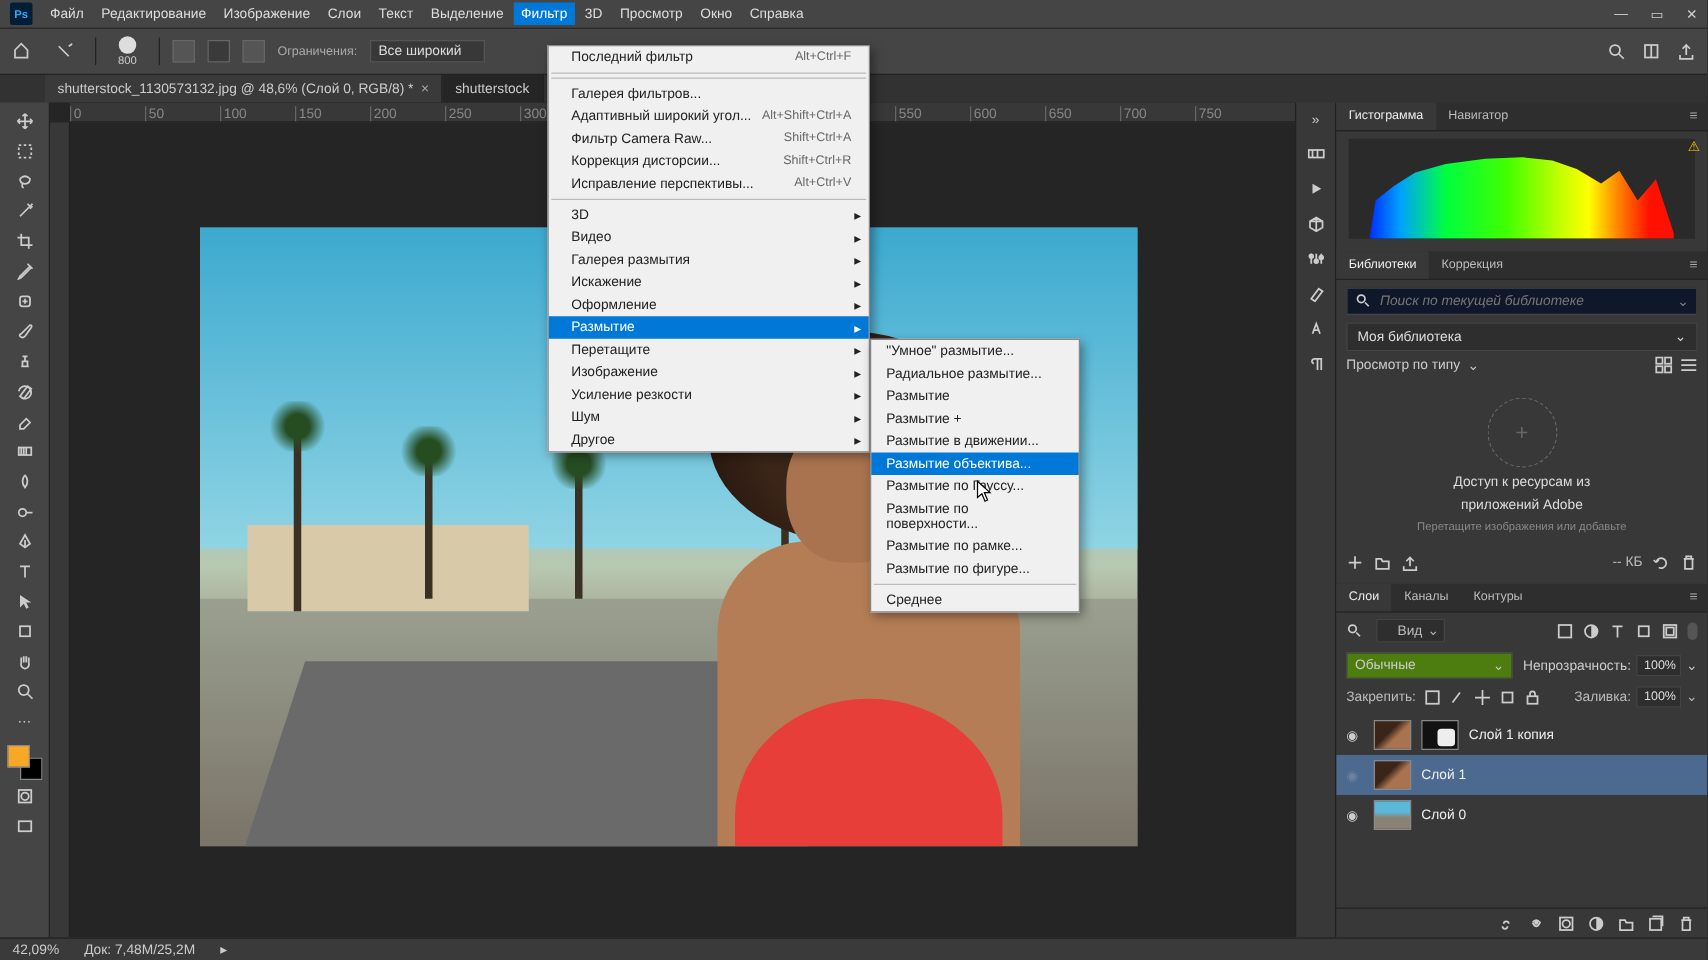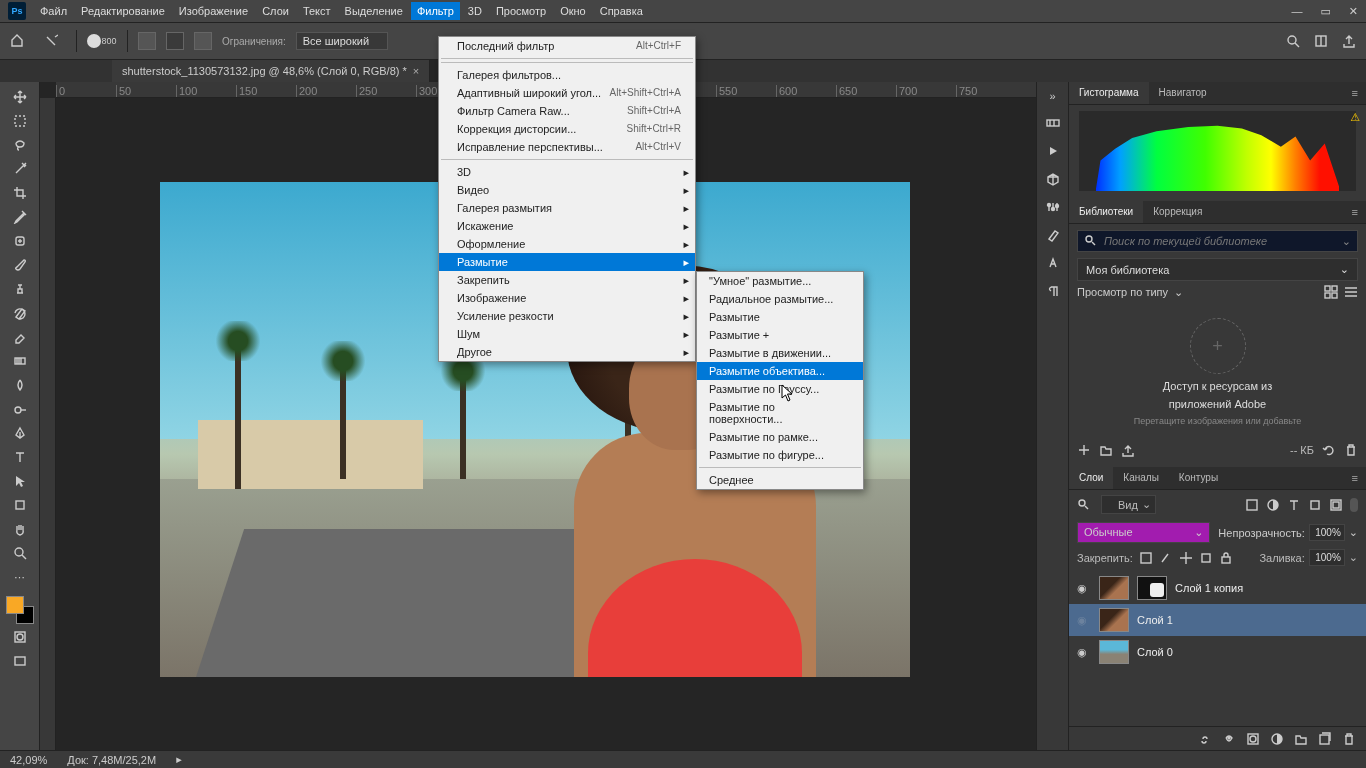--- a/index.html
+++ b/index.html
@@ -8,30 +8,30 @@
 
 .menubar { height: 22px; background: #454545; display: flex; align-items: center; padding: 0 8px; gap: 14px; position: relative; z-index: 50; }
 .menubar .logo { width: 18px; height: 18px; background: #001e36; color: #31a8ff; display: flex; align-items: center; justify-content: center; font-weight: bold; font-size: 9px; border-radius: 2px; }
 .menubar .menu-item { color: #ddd; cursor: default; }
 .menubar .menu-item.active { background: #0078d7; color: #fff; padding: 3px 6px; margin: -3px -6px; }
 .window-controls { margin-left: auto; display: flex; gap: 18px; color: #ccc; }
 
 
 .optionsbar { height: 38px; background: #454545; border-top: 1px solid #222; border-bottom: 1px solid #222; display: flex; align-items: center; padding: 0 10px; gap: 10px; }
 .optionsbar .home { width: 16px; height: 16px; }
-.optionsbar .brush-preview { width: 30px; height: 30px; display: flex; align-items: center; justify-content: center; }
+.optionsbar .brush-preview { width: 30px; height: 30px; display: flex; flex-direction: column; align-items: center; justify-content: center; }
 .optionsbar .brush-dot { width: 14px; height: 14px; background: #ddd; border-radius: 50%; }
 .optionsbar .brush-size { font-size: 9px; color: #ccc; }
 .optionsbar .small-icon { width: 18px; height: 18px; background: #555; border: 1px solid #666; }
 .optionsbar .label { color: #aaa; font-size: 10px; }
 .optionsbar .dropdown { background: #383838; border: 1px solid #555; padding: 2px 18px 2px 6px; color: #ddd; font-size: 10px; position: relative; }
 .optionsbar .right { margin-left: auto; display: flex; gap: 14px; align-items: center; }
 
 
-.doctabs { height: 22px; background: #323232; display: flex; align-items: stretch; padding-left: 112px; }
+.doctabs { height: 22px; background: #323232; display: flex; align-items: stretch; padding-left: 36px; }
 .doctabs .tab { background: #3a3a3a; padding: 4px 10px; color: #ccc; font-size: 10px; display: flex; align-items: center; gap: 6px; border-right: 1px solid #222; }
 .doctabs .tab.active { background: #252525; }
 .doctabs .tab .x { color: #aaa; }
 
 
 .workspace { position: absolute; top: 82px; bottom: 18px; left: 0; right: 0; display: flex; }
 
 
 .toolbox { width: 40px; background: #454545; border-right: 1px solid #222; display: flex; flex-direction: column; align-items: center; padding-top: 4px; gap: 2px; }
 .toolbox .tool { width: 28px; height: 22px; display: flex; align-items: center; justify-content: center; color: #ccc; cursor: pointer; }
@@ -94,21 +94,21 @@
 .lib-dropzone { margin: 6px 8px 0; height: 134px; display: flex; flex-direction: column; align-items: center; justify-content: center; color: #999; text-align: center; gap: 6px; }
 .lib-circle { width: 56px; height: 56px; border: 1px dashed #666; border-radius: 50%; display: flex; align-items: center; justify-content: center; color: #666; font-size: 18px; }
 .lib-footer { margin: 4px 8px; display: flex; align-items: center; gap: 8px; color: #bbb; }
 .lib-footer .right { margin-left: auto; display: flex; gap: 8px; align-items: center; }
 
 .layers { flex: 1; display: flex; flex-direction: column; }
 .layer-toolbar { margin: 5px 8px; display: flex; align-items: center; gap: 10px; color: #bbb; }
 .layer-toolbar .kind { background: #2e2e2e; border: 1px solid #444; padding: 2px 4px 2px 16px; display: flex; align-items: center; gap: 4px; }
 .layer-toolbar .icons { margin-left: auto; display: flex; gap: 7px; }
 .layer-row2 { margin: 3px 8px; display: flex; align-items: center; gap: 8px; }
-.layer-row2 .mode { flex: 1; background: #a21caf; border: 1px solid #444; padding: 3px 6px; display: flex; justify-content: space-between; }
+.layer-row2 .mode { flex: 1; background: #4d7c0f; border: 1px solid #444; padding: 3px 6px; display: flex; justify-content: space-between; }
 .layer-row2 .opacity { display: flex; align-items: center; gap: 4px; }
 .layer-row2 .opacity input { width: 36px; background: #2e2e2e; border: 1px solid #444; color: #ddd; padding: 2px 3px; font-size: 10px; text-align: right; }
 .layer-row3 { margin: 3px 8px; display: flex; align-items: center; gap: 6px; color: #bbb; }
 .layer-row3 .fill { margin-left: auto; display: flex; align-items: center; gap: 4px; }
 .layer-row3 .fill input { width: 36px; background: #2e2e2e; border: 1px solid #444; color: #ddd; padding: 2px 3px; font-size: 10px; text-align: right; }
 
 .layer-list { flex: 1; margin: 3px 0; overflow: auto; }
 .layer-item { display: flex; align-items: center; gap: 8px; padding: 4px 8px; }
 .layer-item.selected { background: #4c6a8f; }
 .layer-item .eye { width: 14px; color: #ccc; }
@@ -196,21 +196,21 @@
     </div>
   <div class="row">
       <span>Оформление</span>
       <span class="arrow">▸</span>
     </div>
   <div class="row selected">
       <span>Размытие</span>
       <span class="arrow">▸</span>
     </div>
   <div class="row">
-      <span>Закрепить</span>
+      <span>Перетащите</span>
       <span class="arrow">▸</span>
     </div>
   <div class="row">
       <span>Изображение</span>
       <span class="arrow">▸</span>
     </div>
   <div class="row">
       <span>Усиление резкости</span>
       <span class="arrow">▸</span>
     </div>

